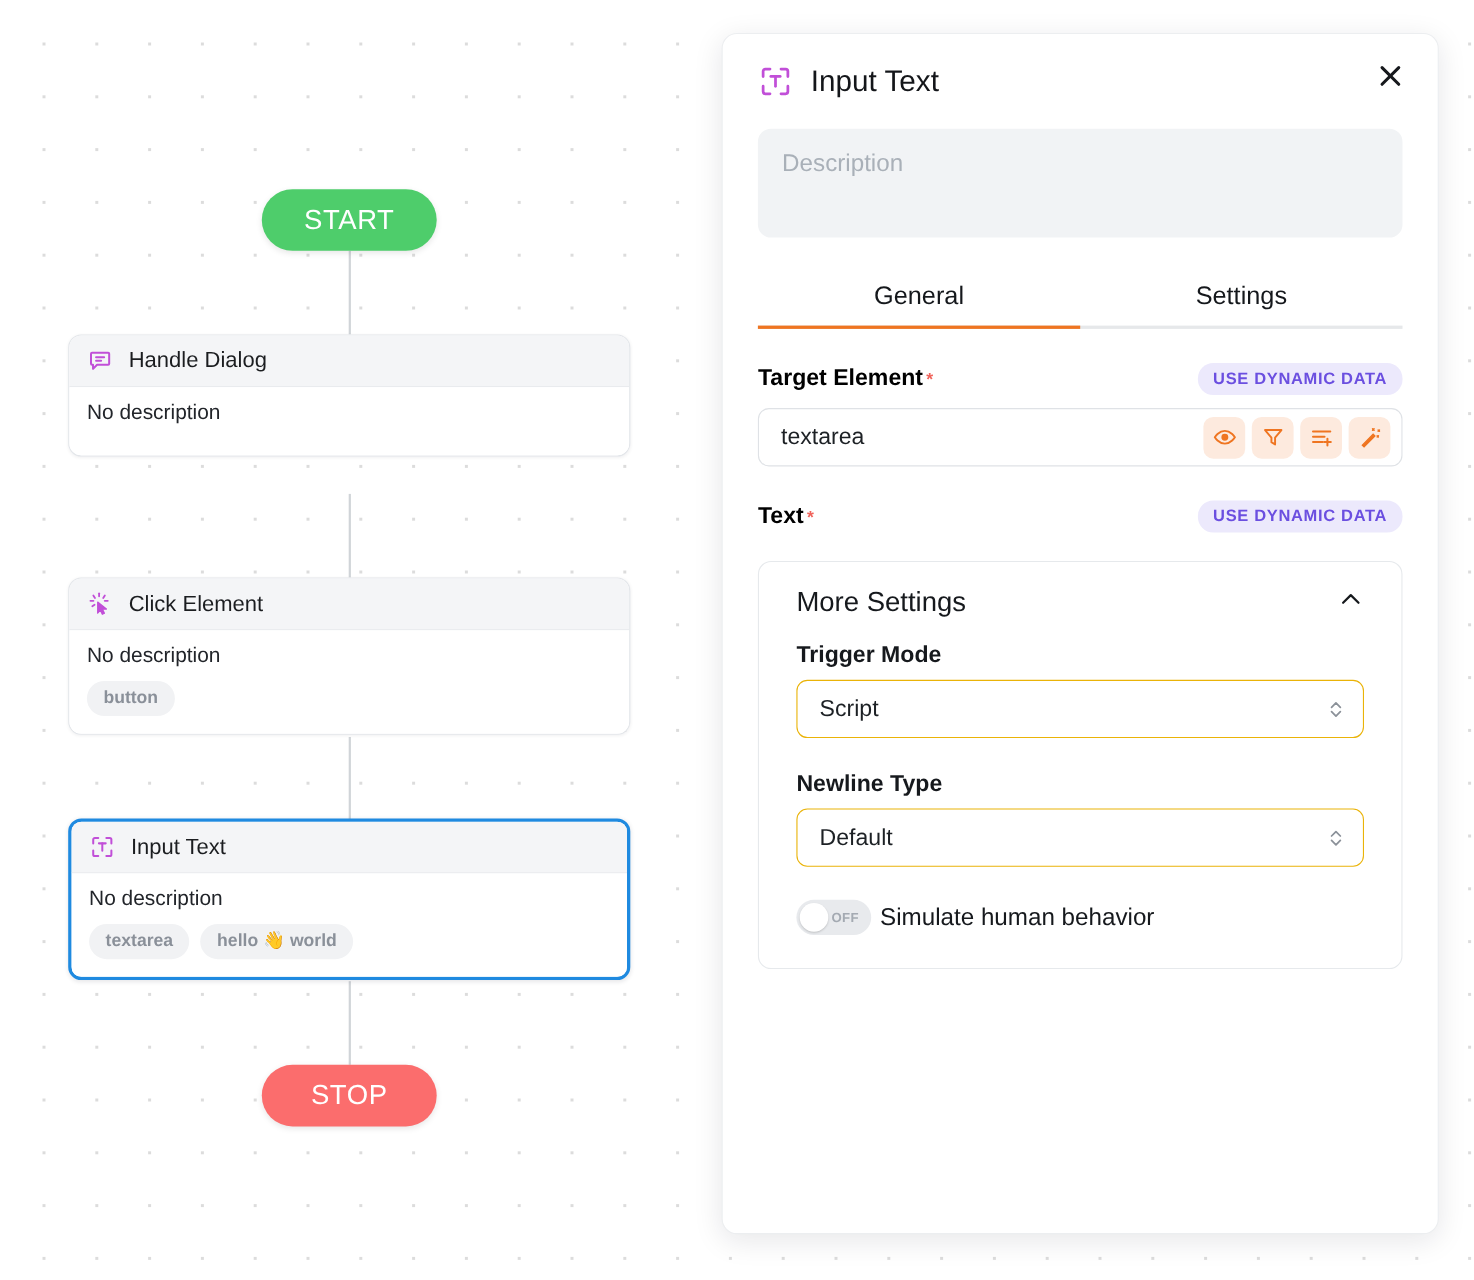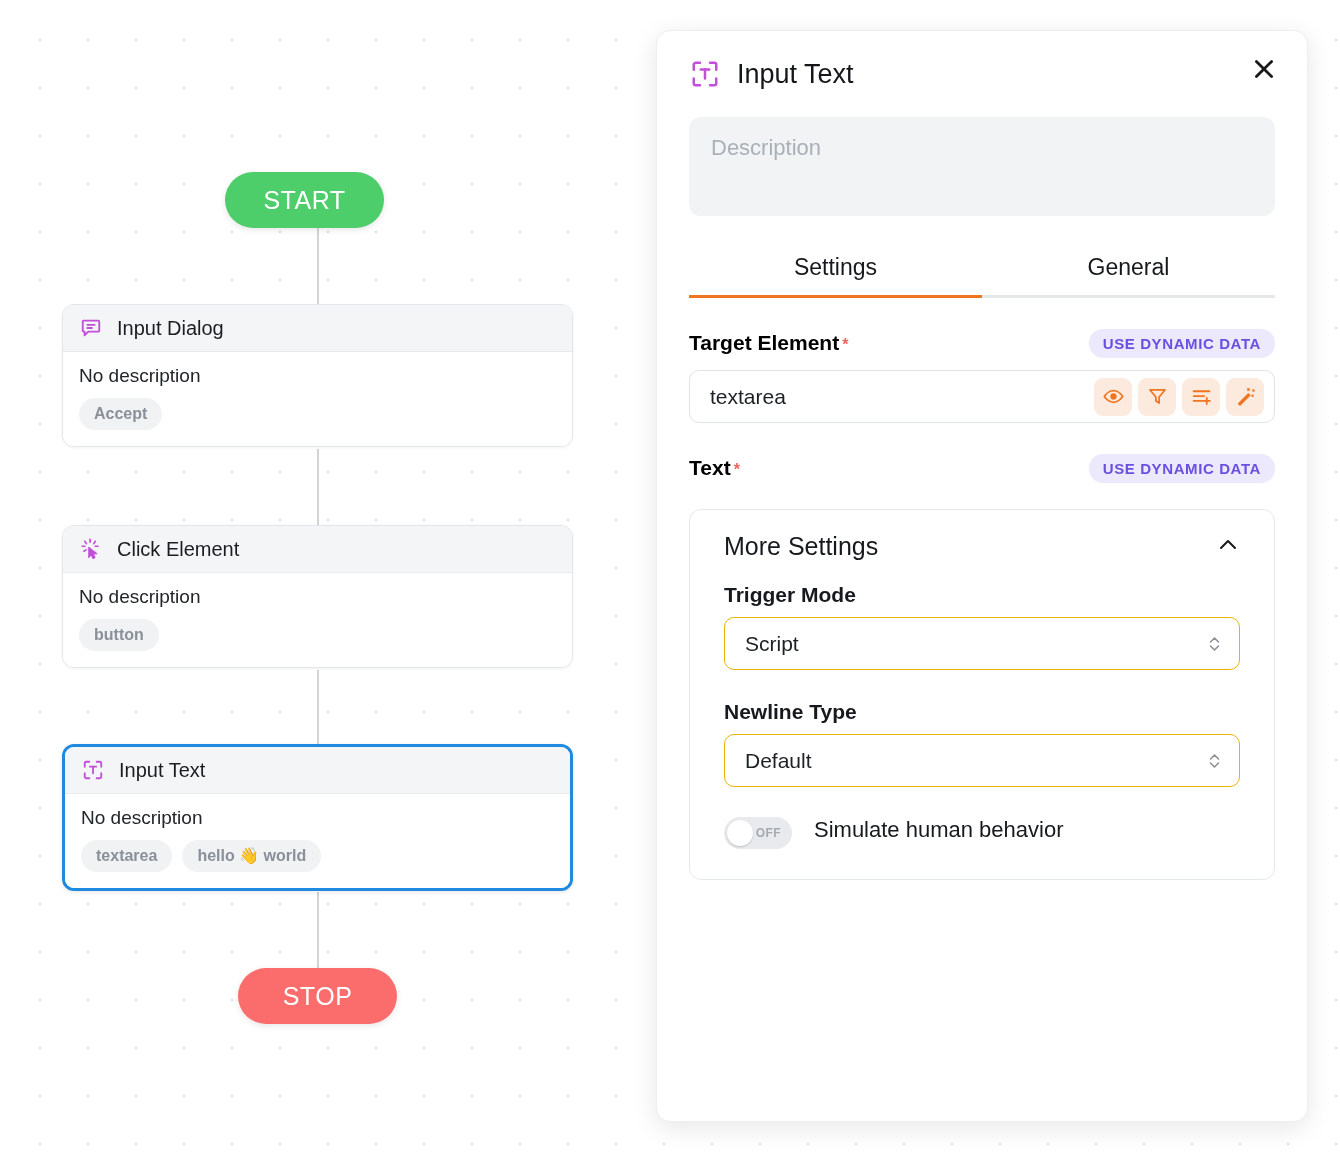--- a/index.html
+++ b/index.html
@@ -43,21 +43,21 @@
     align-items: center;
     justify-content: center;
     border-radius: 40px;
     color: #ffffff;
     font-size: 25px;
     letter-spacing: 0.5px;
     box-shadow: 0 2px 6px rgba(0,0,0,0.10);
     user-select: none;
   }
   #start-node {
-    left: 225px; top: 172px;
+    left: 238px; top: 172px;
     width: 159px; height: 56px;
     background: #4ecd6b;
   }
   #stop-node {
     left: 238px; top: 968px;
     width: 159px; height: 56px;
     background: #fb6d6d;
   }
 
   
@@ -300,21 +300,22 @@
   .select-caret {
     position: absolute;
     right: 18px; top: 50%;
     transform: translateY(-50%);
     display: flex; flex-direction: column; gap: 3px;
     color: #8b9199;
   }
 
   .toggle-row {
     display: flex;
-    gap: 22px;
+    align-items: center;
+    gap: 8px;
     margin-top: 30px;
   }
   .toggle {
     width: 68px; height: 32px;
     border-radius: 18px;
     background: #e8eaed;
     display: flex;
     align-items: center;
     padding: 3px;
     cursor: pointer;
@@ -353,27 +354,24 @@
 
   <div class="node" style="top:304px;">
     <div class="node-head">
       <span class="node-icon">
         <svg width="22" height="22" viewBox="0 0 24 24" fill="none" stroke="#c14fd8" stroke-width="2" stroke-linecap="round" stroke-linejoin="round">
           <path d="M4 4h16a1 1 0 0 1 1 1v10a1 1 0 0 1-1 1H9l-4 4v-4H4a1 1 0 0 1-1-1V5a1 1 0 0 1 1-1z"></path>
           <line x1="8" y1="8.5" x2="16" y2="8.5"></line>
           <line x1="8" y1="12" x2="13" y2="12"></line>
         </svg>
       </span>
-      <span class="node-title">Input Dialog</span>
+      <span class="node-title">Handle Dialog</span>
     </div>
     <div class="node-body">
       <div class="node-desc">No description</div>
-      <div class="chips">
-        <span class="chip">Accept</span>
-      </div>
     </div>
   </div>
 
   <div class="node" style="top:525px;">
     <div class="node-head">
       <span class="node-icon">
         <svg width="22" height="22" viewBox="0 0 24 24" fill="none" stroke="#c14fd8" stroke-width="1.8" stroke-linecap="round" stroke-linejoin="round">
           <line x1="11" y1="1.5" x2="11" y2="4.5"></line>
           <line x1="5.3" y1="3.6" x2="6.9" y2="6.2"></line>
           <line x1="16.7" y1="3.6" x2="15.1" y2="6.2"></line>
@@ -441,22 +439,22 @@
           <line x1="5" y1="5" x2="19" y2="19"></line>
           <line x1="19" y1="5" x2="5" y2="19"></line>
         </svg>
       </span>
     </button>
   </div>
 
   <textarea id="description-field" placeholder="Description" style=""></textarea>
 
   <div class="tabs">
+    <button class="tab">General</button>
     <button class="tab">Settings</button>
-    <button class="tab">General</button>
     <div class="tab-underline"></div>
   </div>
 
   
   <div class="field-group">
     <div class="field-label-row">
       <div>
         <span class="field-label">Target Element</span><span class="req">*</span>
       </div>
       <span class="dyn-badge">USE DYNAMIC DATA</span>

